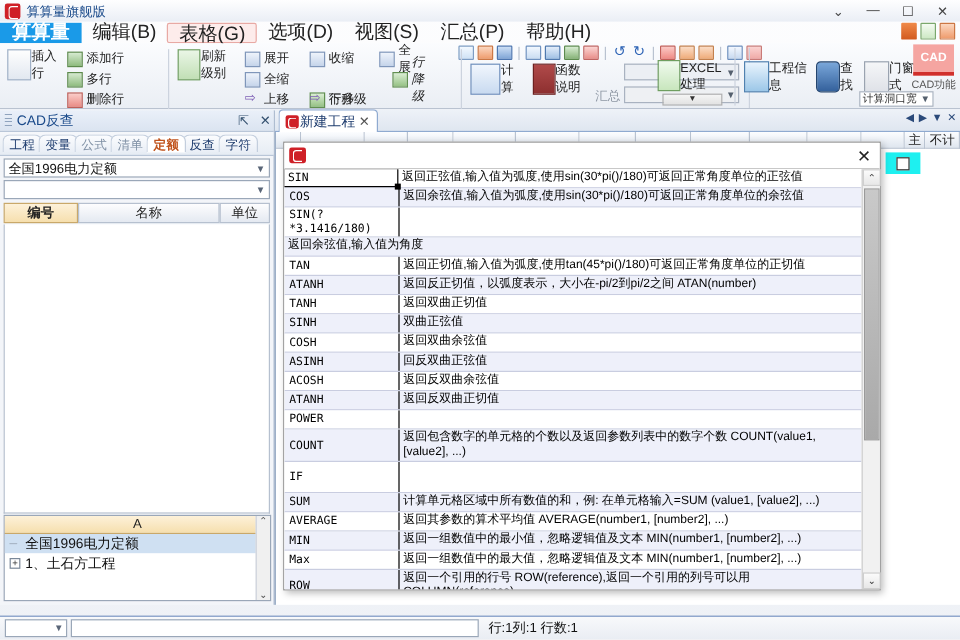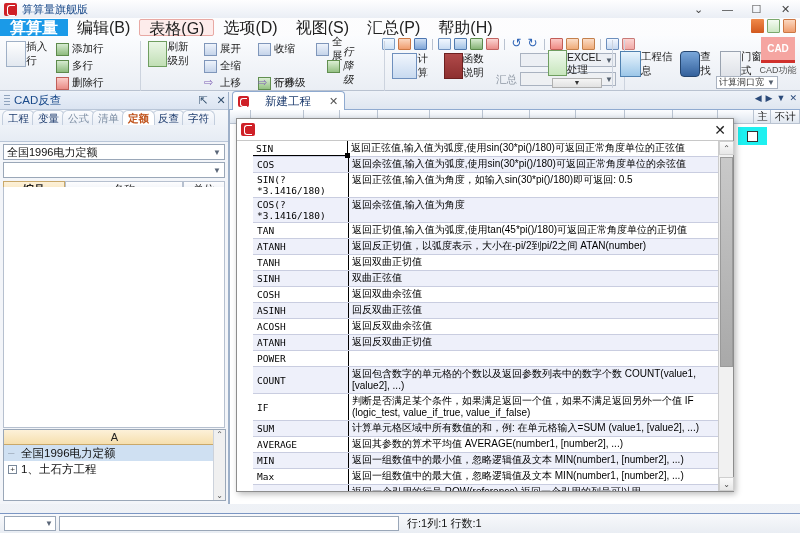--- a/index.html
+++ b/index.html
@@ -107,21 +107,21 @@
   .cadcap{ font-size:9px; color:#555; margin-top:1px; }
 
   
   .tabstrip{
     position:absolute; left:0; top:91px; width:800px; height:19px;
     background:linear-gradient(#eef2f8,#dfe6f0);
     border-bottom:1px solid #8faad0;
   }
   .doctab{
     position:absolute; left:232px; top:0px; height:19px;
-    display:flex; align-items:center; gap:16px;
+    display:flex; align-items:center; gap:1px;
     background:#fff; border:1px solid #8faad0; border-bottom:none;
     border-radius:4px 4px 0 0; padding:0 6px 0 5px; font-size:11.5px;
     color:#1e3c6e;
   }
   .doctab .mini{
     width:11px;height:11px;background:#cf2027;border-radius:2px; position:relative;
   }
   .doctab .mini::after{
     content:""; position:absolute; left:2px;top:2px;width:6px;height:7px;
     border:1.2px solid #fff;border-right:none;border-radius:3px 0 0 3px;
@@ -141,21 +141,21 @@
     height:18px; display:flex; align-items:center;
     background:linear-gradient(#eaf0f9,#dbe4f1);
     border-bottom:1px solid #b9c6d8; padding-left:4px;
     color:#1a4a8a; font-size:11.5px; gap:4px;
   }
   .lp-grip{ width:6px;height:11px; }
   .lp-title .spacer{ flex:1; }
   .lp-title .pin, .lp-title .cls{ width:14px;text-align:center;color:#33506f;font-size:11px; }
 
   .lp-tabs{
-    height:32px; display:flex; align-items:flex-start; padding-left:2px;
+    height:20px; display:flex; align-items:center; padding-left:2px;
     background:linear-gradient(#f6f8fb,#e6ecf4); border-bottom:1px solid #b9c6d8;
   }
   .lp-tab{
     font-size:10.5px; color:#7e8fa4; padding:1px 5px 0 5px; height:15px;
     border:1px solid #c3cedd; border-bottom:none;
     background:linear-gradient(#fbfcfe,#e9eef6);
     border-radius:6px 6px 0 0; margin-right:-3px;
     display:flex; align-items:center;
   }
   .lp-tab.sel{ color:#c0531c; font-weight:bold; background:#fff; z-index:2; }
@@ -248,21 +248,21 @@
   }
   .dlg-logo::after{
     content:""; position:absolute; left:3px;top:2px;width:7px;height:8px;
     border:1.4px solid #fff;border-right:none;border-radius:3px 0 0 3px;
   }
   .dlg-title .spacer{ flex:1; }
   .dlg-x{ font-size:14px; color:#222; width:18px; text-align:center; cursor:default; }
 
   .dlg-body{
     position:absolute; left:0; top:22px; right:0; bottom:0;
-    background:#fff; display:flex;margin-left:16px;
+    background:#fff; display:flex;
   }
   .grid-wrap{
     flex:1; overflow:hidden; position:relative;
   }
   .frow{
     display:flex; border-bottom:1px solid #c9cde0; font-size:10.5px;
     align-items:stretch; min-height:16px;
   }
   .frow.odd{ background:#fff; }
   .frow.even{ background:#eef0fa; }
@@ -615,24 +615,22 @@
         <div class="frow odd first">
           <div class="fname">SIN</div>
           <div class="fdesc">返回正弦值,输入值为弧度,使用sin(30*pi()/180)可返回正常角度单位的正弦值</div>
         </div>
         <div class="frow even">
           <div class="fname">COS</div>
           <div class="fdesc">返回余弦值,输入值为弧度,使用sin(30*pi()/180)可返回正常角度单位的余弦值</div>
         </div>
         <div class="frow odd">
           <div class="fname">SIN(?*3.1416/180)</div>
-          <div class="fdesc">返回正弦值,输入值为角度，如输入sin(30*pi()/180)即可返回: 0.5</div>
-        </div>
-        <div class="frow even">
-          <div class="fname">COS(?*3.1416/180)</div>
+        </div>
+        <div class="frow even">
           <div class="fdesc">返回余弦值,输入值为角度</div>
         </div>
         <div class="frow odd">
           <div class="fname">TAN</div>
           <div class="fdesc">返回正切值,输入值为弧度,使用tan(45*pi()/180)可返回正常角度单位的正切值</div>
         </div>
         <div class="frow even">
           <div class="fname">ATANH</div>
           <div class="fdesc">返回反正切值，以弧度表示，大小在-pi/2到pi/2之间 ATAN(number)</div>
         </div>
@@ -662,21 +660,20 @@
         </div>
         <div class="frow odd">
           <div class="fname">POWER</div>
         </div>
         <div class="frow even" style="min-height:26px;">
           <div class="fname">COUNT</div>
           <div class="fdesc">返回包含数字的单元格的个数以及返回参数列表中的数字个数 COUNT(value1, [value2], ...)</div>
         </div>
         <div class="frow odd" style="min-height:26px;">
           <div class="fname">IF</div>
-          <div class="fdesc">判断是否满足某个条件，如果满足返回一个值，如果不满足返回另外一个值 IF (logic_test, value_if_true, value_if_false)</div>
         </div>
         <div class="frow even">
           <div class="fname">SUM</div>
           <div class="fdesc">计算单元格区域中所有数值的和，例: 在单元格输入=SUM (value1, [value2], ...)</div>
         </div>
         <div class="frow odd">
           <div class="fname">AVERAGE</div>
           <div class="fdesc">返回其参数的算术平均值 AVERAGE(number1, [number2], ...)</div>
         </div>
         <div class="frow even">

